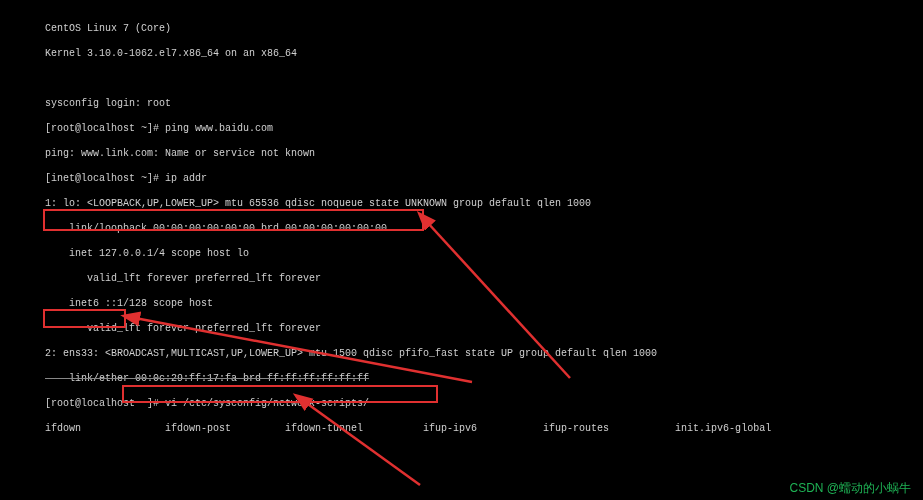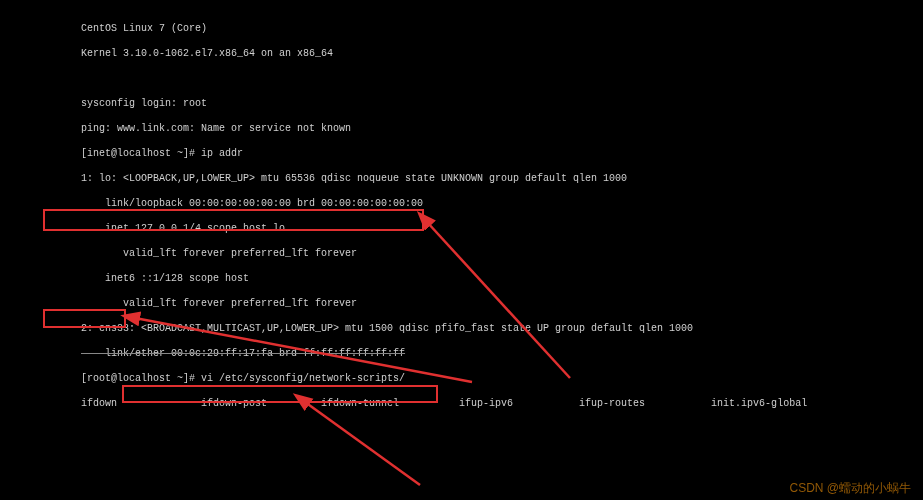--- a/index.html
+++ b/index.html
@@ -14,47 +14,48 @@
     line-height: 12.5px;
     color: #d0d0d0;
     position: relative;
   }
   .term {
     position: absolute;
     left: 45px;
     top: 10px;
     white-space: pre;
   }
-  .ln { display: block; height: 12.5px; margin-left: 36px; }
+  .ln { display: block; height: 12.5px; }
   .struck { text-decoration: line-through; text-decoration-color: #888; }
   .watermark {
     position: absolute;
     right: 12px;
     bottom: 6px;
     font-family: Arial, sans-serif;
     font-size: 12px;
-    color: #a16207;
+    color: #22c55e;
     opacity: .9;
   }
   .box {
     position: absolute;
     border: 2px solid #e03030;
     background: transparent;
     pointer-events: none;
   }
   svg.arrows { position:absolute; left:0; top:0; pointer-events:none; }
 </style>
 </head>
 <body>
 
 <div class="term">
 <span class="ln">CentOS Linux 7 (Core)</span>
 <span class="ln">Kernel 3.10.0-1062.el7.x86_64 on an x86_64</span>
 <span class="ln"></span>
 <span class="ln">sysconfig login: root</span>
+<span class="ln">[root@localhost ~]# ping www.baidu.com</span>
 <span class="ln">ping: www.link.com: Name or service not known</span>
 <span class="ln">[inet@localhost ~]# ip addr</span>
 <span class="ln">1: lo: &lt;LOOPBACK,UP,LOWER_UP&gt; mtu 65536 qdisc noqueue state UNKNOWN group default qlen 1000</span>
 <span class="ln">    link/loopback 00:00:00:00:00:00 brd 00:00:00:00:00:00</span>
 <span class="ln">    inet 127.0.0.1/4 scope host lo</span>
 <span class="ln">       valid_lft forever preferred_lft forever</span>
 <span class="ln">    inet6 ::1/128 scope host</span>
 <span class="ln">       valid_lft forever preferred_lft forever</span>
 <span class="ln">2: ens33: &lt;BROADCAST,MULTICAST,UP,LOWER_UP&gt; mtu 1500 qdisc pfifo_fast state UP group default qlen 1000</span>
 <span class="ln struck">    link/ether 00:0c:29:ff:17:fa brd ff:ff:ff:ff:ff:ff</span>

